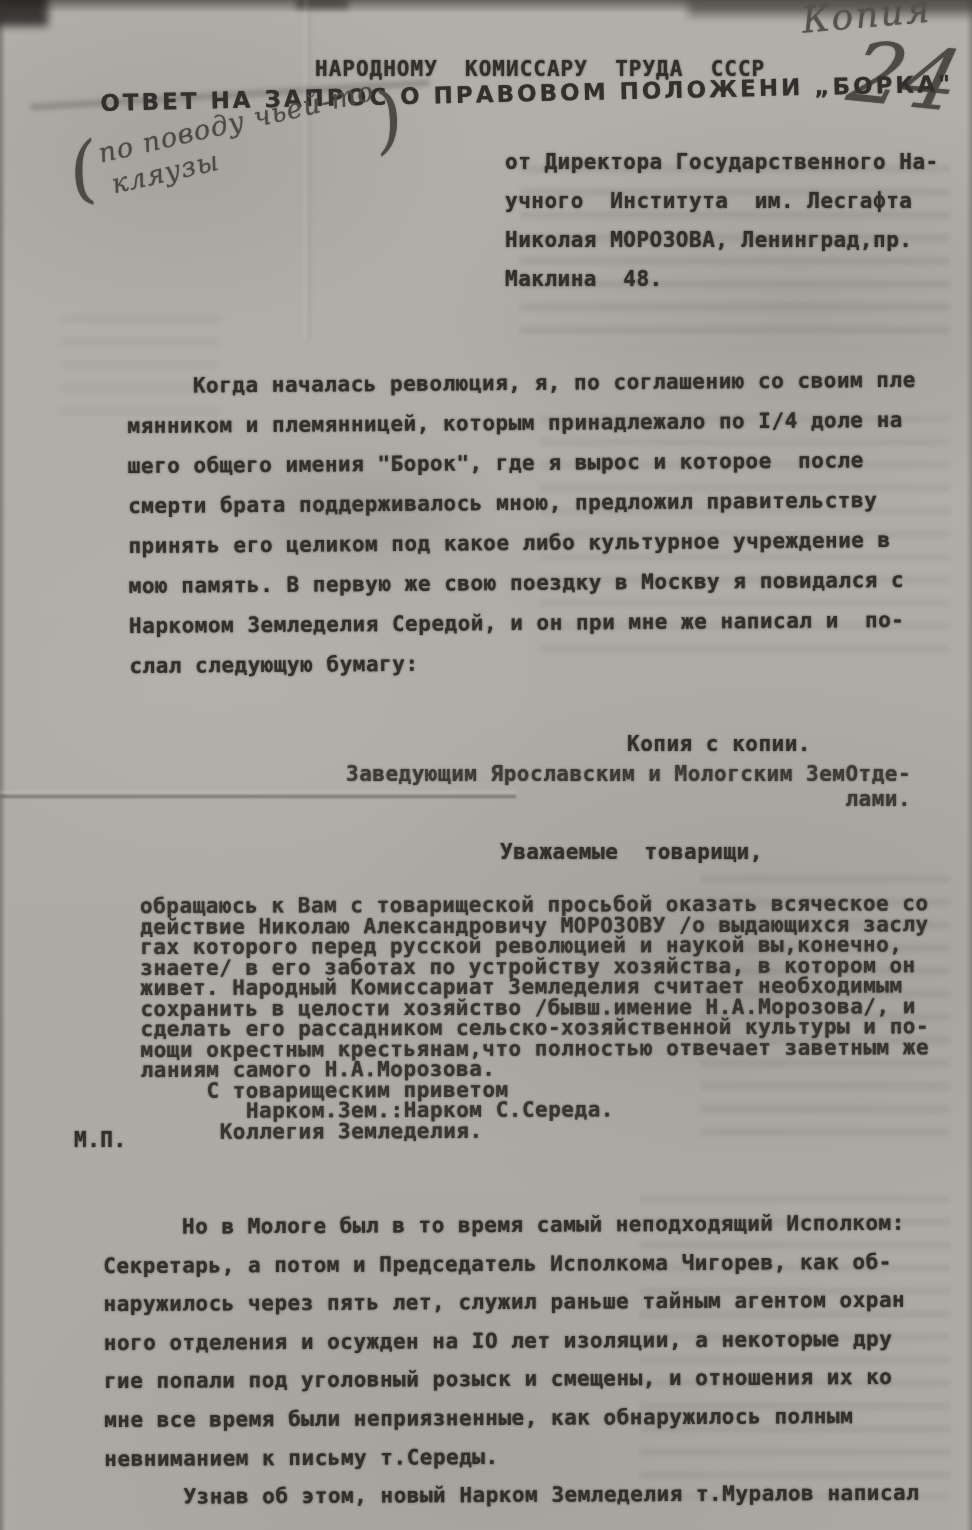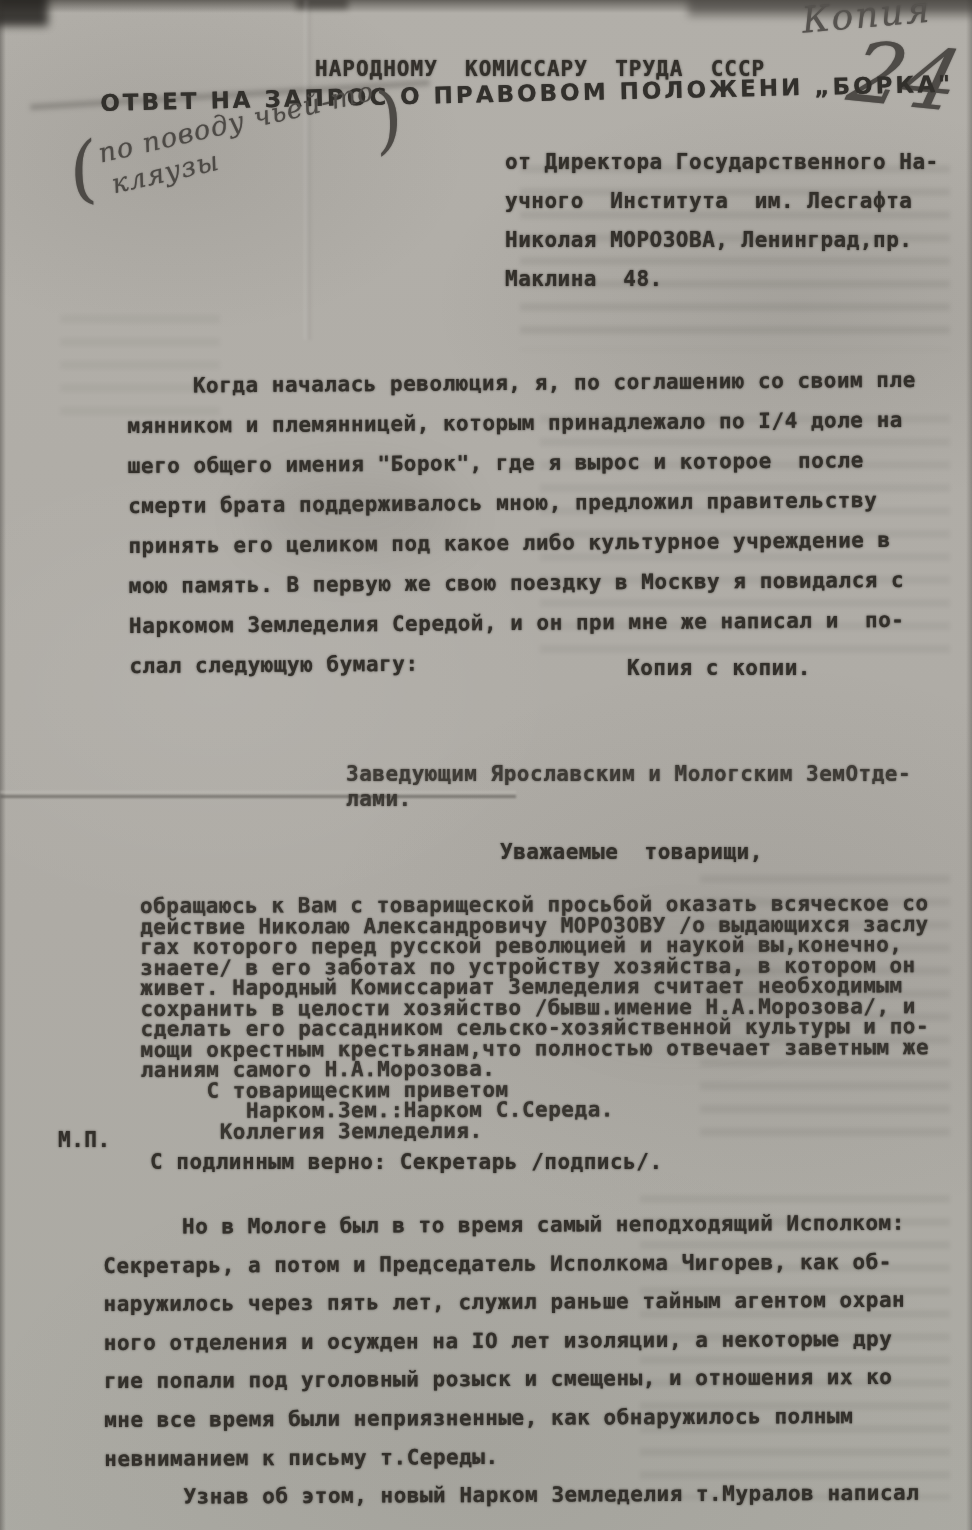--- a/index.html
+++ b/index.html
@@ -115,44 +115,43 @@
 
   <div class="typed t-para1" style="left:127px;top:366px;">     Когда началась революция, я, по соглашению со своим пле
 мянником и племянницей, которым принадлежало по I/4 доле на
 шего общего имения "Борок", где я вырос и которое  после
 смерти брата поддерживалось мною, предложил правительству
 принять его целиком под какое либо культурное учреждение в
 мою память. В первую же свою поездку в Москву я повидался с
 Наркомом Земледелия Середой, и он при мне же написал и  по-
 слал следующую бумагу:</div>
 
-  <div class="typed" style="left:627px;top:656px;">Копия с копии.</div>
+  <div class="typed" style="left:627px;top:732px;">Копия с копии.</div>
 
 
-  <div class="typed t-recipient" style="left:346px;top:762px;">Заведующим Ярославским и Мологским ЗемОтде-
+  <div class="typed t-recipient" style="left:346px;top:762px;text-align:right;">Заведующим Ярославским и Мологским ЗемОтде-
 лами.</div>
 
   <div class="typed" style="left:500px;top:840px;">Уважаемые  товарищи,</div>
 
   <div class="typed t-body" style="left:140px;top:896px;">обращаюсь к Вам с товарищеской просьбой оказать всяческое со
 действие Николаю Александровичу МОРОЗОВУ /о выдающихся заслу
 гах которого перед русской революцией и наукой вы,конечно,
 знаете/ в его заботах по устройству хозяйства, в котором он
 живет. Народный Комиссариат Земледелия считает необходимым
 сохранить в целости хозяйство /бывш.имение Н.А.Морозова/, и
 сделать его рассадником сельско-хозяйственной культуры и по-
 мощи окрестным крестьянам,что полностью отвечает заветным же
 ланиям самого Н.А.Морозова.
      С товарищеским приветом
         Нарком.Зем.:Нарком С.Середа.
       Коллегия Земледелия.</div>
 
-  <div class="typed" style="left:58px;top:1128px;text-align:right;">М.П.</div>
+  <div class="typed" style="left:74px;top:1128px;text-align:right;">М.П.</div>
 
-  <div class="typed" style="left:150px;top:1150px;">С подлинным верно: Секретарь /подпись/.</div>
 
   <div class="typed t-para3" style="left:103px;top:1208px;">      Но в Мологе был в то время самый неподходящий Исполком:
 Секретарь, а потом и Председатель Исполкома Чигорев, как об-
 наружилось через пять лет, служил раньше тайным агентом охран
 ного отделения и осужден на IO лет изоляции, а некоторые дру
 гие попали под уголовный розыск и смещены, и отношения их ко
 мне все время были неприязненные, как обнаружилось полным
 невниманием к письму т.Середы.
       Узнав об этом, новый Нарком Земледелия т.Муралов написал</div>
 

